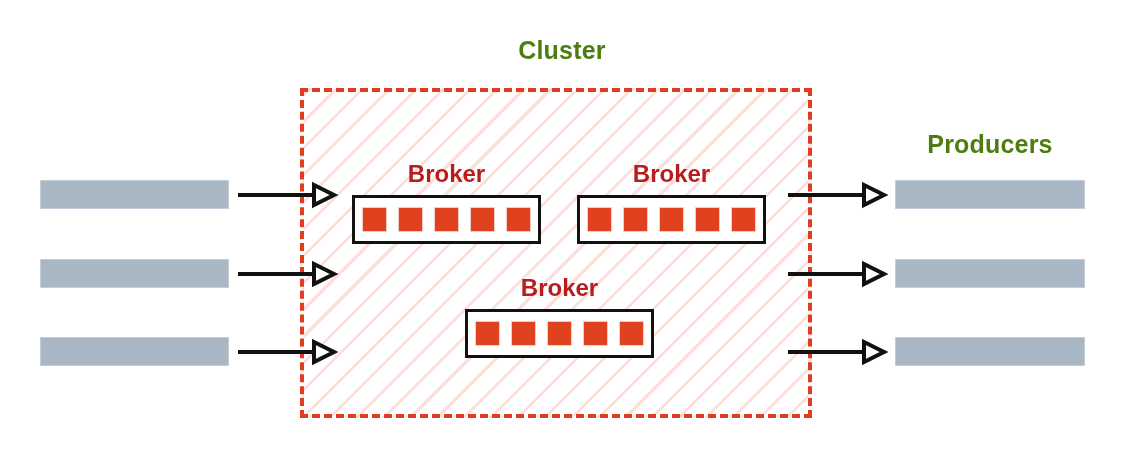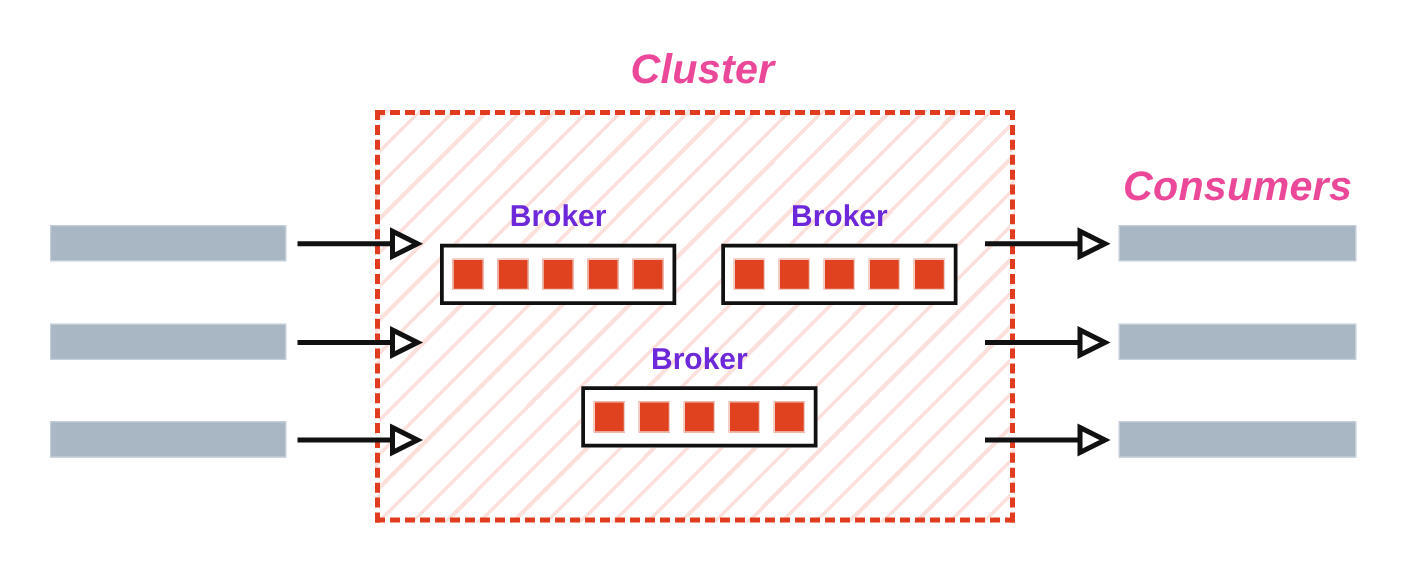--- a/index.html
+++ b/index.html
@@ -14,27 +14,26 @@
     position: relative;
     width: 1124px;
     height: 458px;
     background: #ffffff;
     overflow: hidden;
   }
 
   
   .section-title {
     position: absolute;
-    font-size: 33px;
+    font-size: 25px;
     font-weight: 600;
-    color: #ec4899;
+    color: #4d7c0f;
     letter-spacing: 0.2px;
     white-space: nowrap;
     text-align: center;
-    font-style: italic;
   }
   #cluster-title {
     left: 0;
     top: 36px;
     width: 1124px;
     text-align: center;
   }
   #producers-title {
     left: 0px;
     top: 130px;
@@ -91,21 +90,21 @@
   .arrow-r2 { top: 259px; }
   .arrow-r3 { top: 337px; }
 
   
   .broker {
     position: absolute;
   }
   .broker-label {
     font-size: 24px;
     font-weight: 600;
-    color: #6d28d9;
+    color: #b91c1c;
     text-align: center;
     white-space: nowrap;
     line-height: 1;
     margin-bottom: 9px;
   }
   .broker-box {
     box-sizing: border-box;
     border: 3px solid #111111;
     background: #ffffff;
     display: flex;
@@ -130,21 +129,21 @@
 </head>
 <body>
 
 <div id="canvas">
 
   <div id="cluster-box"></div>
 
   <div id="cluster-title" class="section-title">Cluster</div>
 
 
-  <div id="consumers-title" class="section-title">Consumers</div>
+  <div id="consumers-title" class="section-title">Producers</div>
 
   <div class="io-bar producer-bar row-1"></div>
   <div class="io-bar producer-bar row-2"></div>
   <div class="io-bar producer-bar row-3"></div>
 
   <div class="io-bar consumer-bar row-1"></div>
   <div class="io-bar consumer-bar row-2"></div>
   <div class="io-bar consumer-bar row-3"></div>
 
   <svg class="arrow arrow-in arrow-r1" width="98" height="30" viewBox="0 0 98 30">

